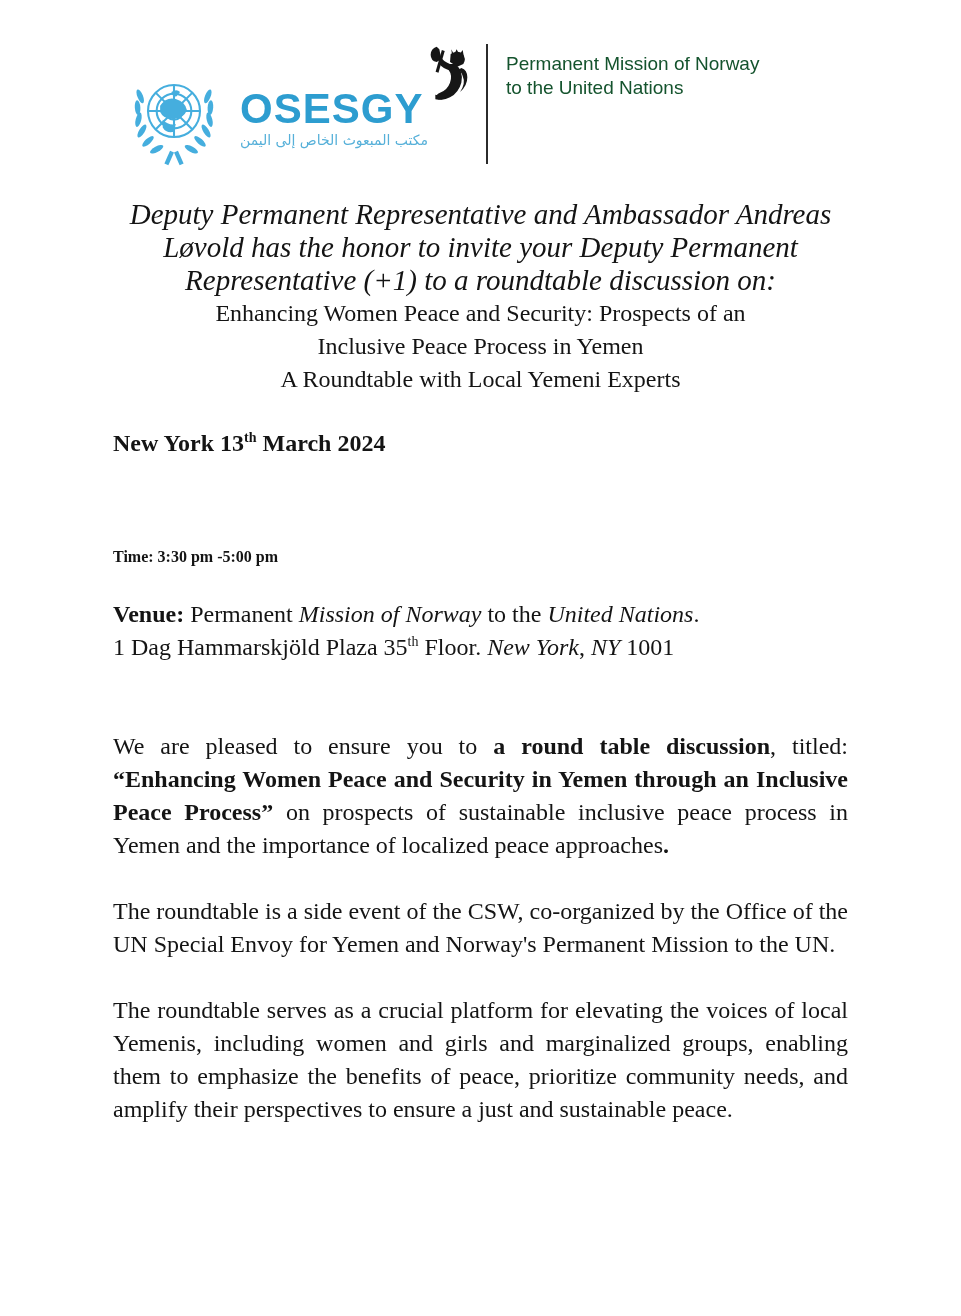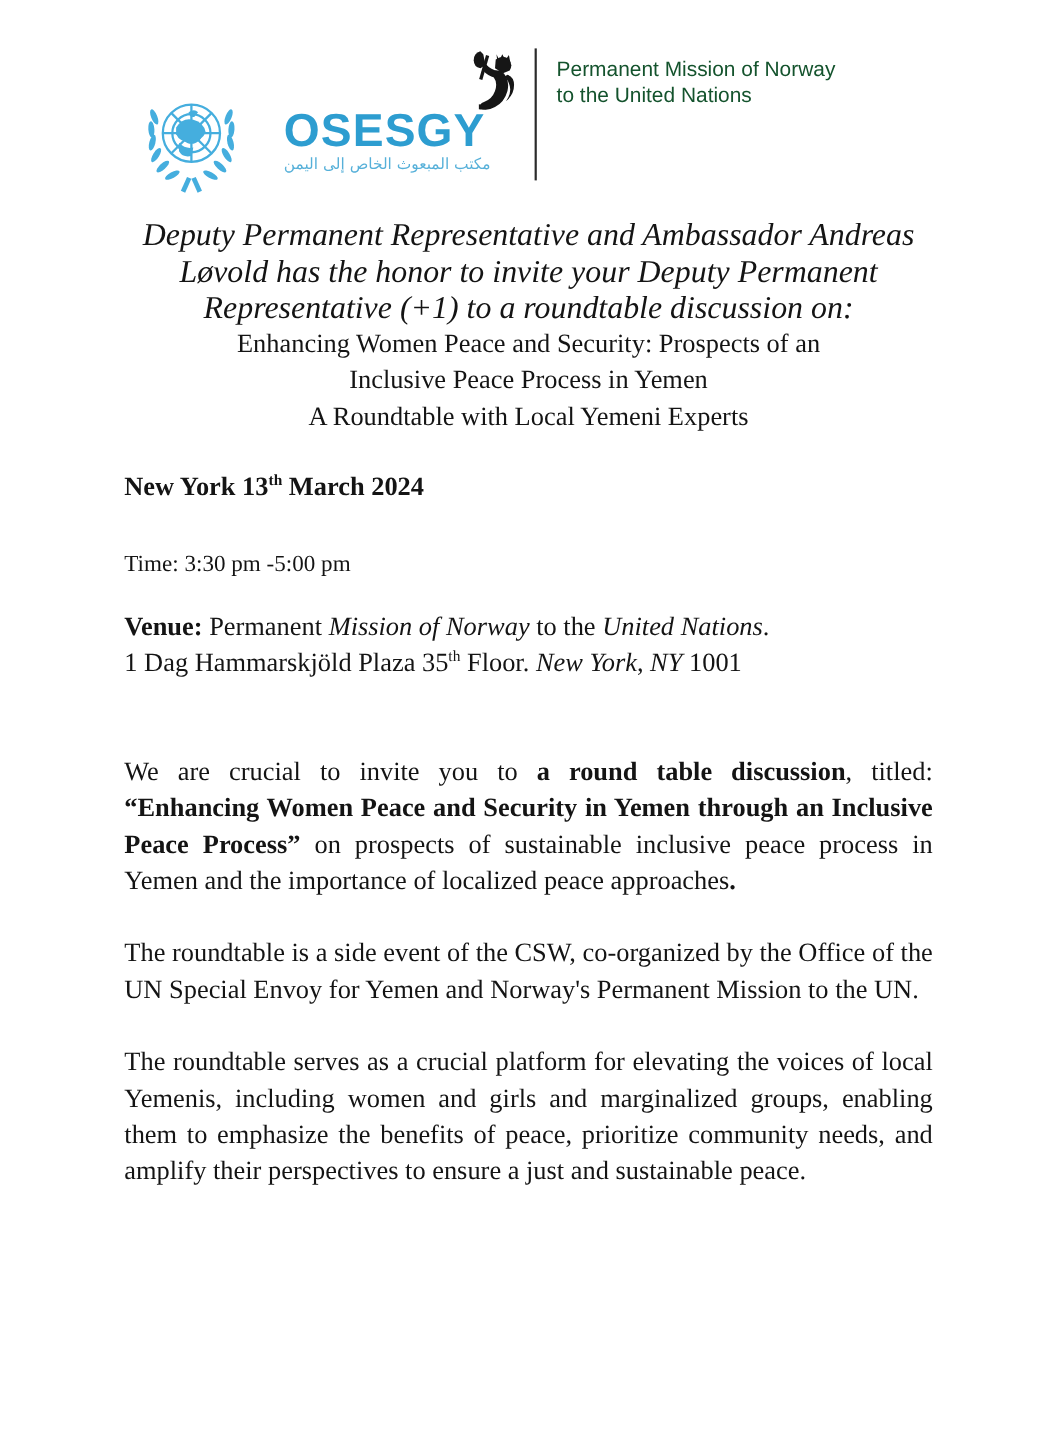--- a/index.html
+++ b/index.html
@@ -13,22 +13,22 @@
     color: #141414;
     overflow: hidden;
     box-sizing: border-box;
   }
   .content { padding: 0 113px; }
 
   
   .logo-band { position: relative; height: 192px; }
 
   .osesgy-logo {
-    position: absolute; left: 122px; top: 76px;
-    display: flex; align-items: center; gap: 32px;
+    position: absolute; left: 122px; top: 66px;
+    display: flex; align-items: center; gap: 14px;
   }
   .osesgy-textcol { display: flex; flex-direction: column; }
   .osesgy-acronym {
     font-family: "Liberation Sans", sans-serif;
     font-weight: bold;
     font-size: 42px;
     line-height: 44px;
     letter-spacing: 1px;
     color: #2d9dd0;
   }
@@ -74,23 +74,23 @@
     line-height: 33px;
   }
   .event-date {
     margin-top: 31px;
     text-align: left;
     font-weight: bold;
     font-size: 24px;
     line-height: 33px;
   }
   .time-line {
-    margin-top: 36px;
-    font-weight: normal;
-    font-size: 21px;
+    margin-top: 80px;
+    font-weight: bold;
+    font-size: 16px;
     line-height: 33px;
   }
   .venue-block {
     margin-top: 25px;
     font-size: 24px;
     line-height: 33px;
   }
   .para {
     font-size: 24px;
     line-height: 33px;
@@ -186,20 +186,20 @@
 
     <div class="event-date"><span>New York 13</span><sup>th</sup><span> March 2024</span></div>
 
     <div class="time-line">Time: 3:30 pm -5:00 pm</div>
 
     <div class="venue-block">
       <div><span class="b">Venue:</span><span> Permanent </span><span class="i">Mission of Norway</span><span> to the </span><span class="i">United Nations</span><span>.</span></div>
       <div><span>1 Dag Hammarskjöld Plaza 35</span><sup>th</sup><span> Floor. </span><span class="i">New York</span><span>, </span><span class="i">NY</span><span> 1001</span></div>
     </div>
 
-    <p class="para para-first"><span>We are crucial to invite you to </span><span class="b">a round table discussion</span><span>, titled: </span><span class="b">“Enhancing Women Peace and Security in Yemen through an Inclusive Peace Process”</span><span> on prospects of sustainable inclusive peace process in Yemen and the importance of localized peace approaches</span><span class="b">.</span></p>
+    <p class="para para-first"><span>We are pleased to ensure you to </span><span class="b">a round table discussion</span><span>, titled: </span><span class="b">“Enhancing Women Peace and Security in Yemen through an Inclusive Peace Process”</span><span> on prospects of sustainable inclusive peace process in Yemen and the importance of localized peace approaches</span><span class="b">.</span></p>
 
     <p class="para para-next">The roundtable is a side event of the CSW, co-organized by the Office of the UN Special Envoy for Yemen and Norway's Permanent Mission to the UN.</p>
 
     <p class="para para-next">The roundtable serves as a crucial platform for elevating the voices of local Yemenis, including women and girls and marginalized groups, enabling them to emphasize the benefits of peace, prioritize community needs, and amplify their perspectives to ensure a just and sustainable peace.</p>
 
   </div>
 </div>
 
 </body></html>

